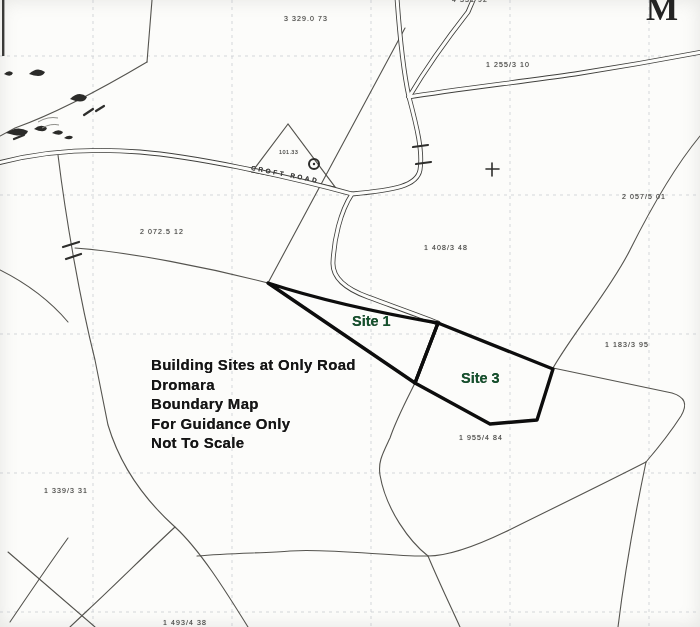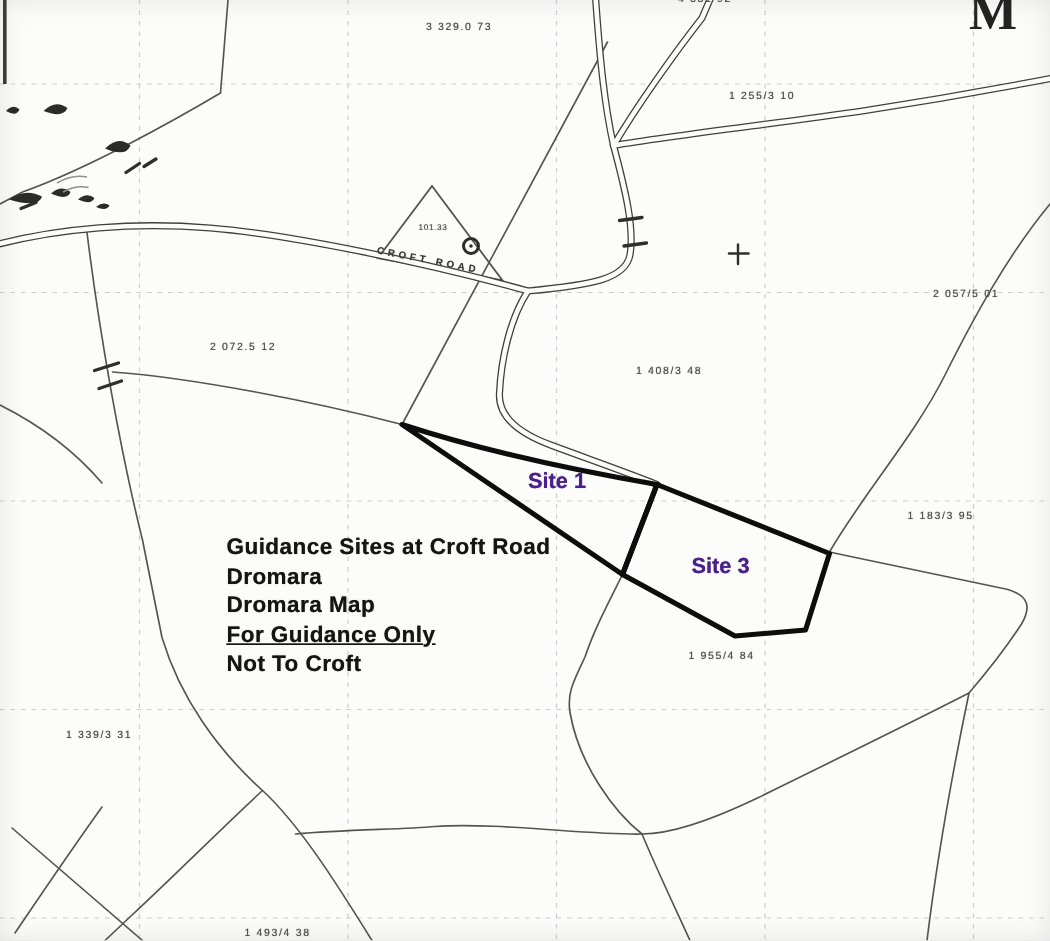--- a/index.html
+++ b/index.html
@@ -5,21 +5,21 @@
   html,body{margin:0;padding:0;background:#e9e9e7;}
   .stage{position:relative;width:700px;height:627px;background:#fcfcfa;overflow:hidden;
          font-family:"Liberation Sans",sans-serif;box-shadow:inset 0 0 18px rgba(120,120,115,.18);}
   svg{position:absolute;left:0;top:0;}
   .labels{position:absolute;left:0;top:0;width:700px;height:627px;pointer-events:none;}
   .parcel-num{position:absolute;font-size:7px;letter-spacing:1.1px;color:#4a4a48;
               white-space:nowrap;text-shadow:0 0 .7px #8a8a86;}
   .parcel-num.tiny{font-size:5.5px;letter-spacing:.4px;}
   .title-line{position:absolute;left:151px;font-size:15px;font-weight:bold;color:#151515;
               letter-spacing:.3px;white-space:nowrap;text-shadow:0 0 .5px #444;}
-  .site-label{position:absolute;font-size:14.5px;font-weight:bold;color:#4c1d95;
+  .site-label{position:absolute;font-size:14.5px;font-weight:bold;color:#14532d;
               white-space:nowrap;text-shadow:0 0 .5px #444;}
   .road-label{position:absolute;left:252px;top:164px;font-size:6.5px;font-weight:bold;
               letter-spacing:2.6px;color:#3b3b39;transform:rotate(11deg);
               transform-origin:left top;white-space:nowrap;text-shadow:0 0 .6px #777;}
   .corner-letter{position:absolute;left:646px;top:-10px;font-family:"Liberation Serif",serif;
                  font-size:34px;font-weight:bold;color:#232323;}
 </style>
 </head>
 <body>
 
@@ -122,25 +122,25 @@
         <div class="parcel-num" style="left: 622px; top: 193px;">2 057/5 01</div>
         <div class="parcel-num" style="left: 140px; top: 228px;">2 072.5 12</div>
         <div class="parcel-num" style="left: 424px; top: 244px;">1 408/3 48</div>
         <div class="parcel-num" style="left: 605px; top: 341px;">1 183/3 95</div>
         <div class="parcel-num" style="left: 459px; top: 434px;">1 955/4 84</div>
         <div class="parcel-num" style="left: 44px; top: 487px;">1 339/3 31</div>
         <div class="parcel-num" style="left: 163px; top: 619px;">1 493/4 38</div>
         <div class="parcel-num tiny" style="left: 279px; top: 149px;">101.33</div>
       </div>
     <div id="title-block">
-        <div class="title-line" style="left: 151px; top: 356px;">Guidance Sites at Croft Road</div>
+        <div class="title-line" style="left: 151px; top: 356px;">Building Sites at Only Road</div>
         <div class="title-line" style="left: 151px; top: 375.5px; text-align: right;">Dromara</div>
-        <div class="title-line" style="left: 151px; top: 395px;">Dromara Map</div>
-        <div class="title-line" style="left: 151px; top: 414.5px; text-decoration: underline;">For Guidance Only</div>
-        <div class="title-line" style="left: 151px; top: 434px;">Not To Croft</div>
+        <div class="title-line" style="left: 151px; top: 395px;">Boundary Map</div>
+        <div class="title-line" style="left: 151px; top: 414.5px;">For Guidance Only</div>
+        <div class="title-line" style="left: 151px; top: 434px;">Not To Scale</div>
       </div>
     <div id="site-labels">
         <div class="site-label" style="left: 352px; top: 313px;">Site 1</div>
         <div class="site-label" style="left: 461px; top: 370px;">Site 3</div>
       </div>
     <div class="road-label">CROFT ROAD</div>
     <div class="corner-letter">M</div>
   </div>
 </div>
 

